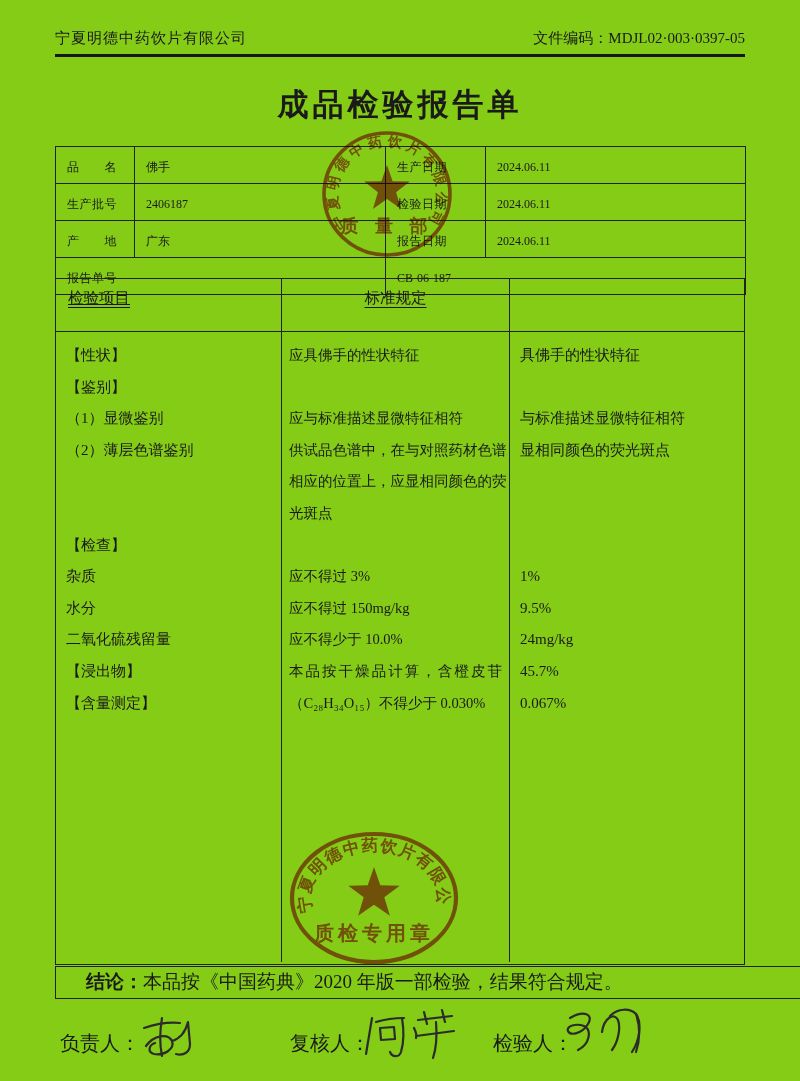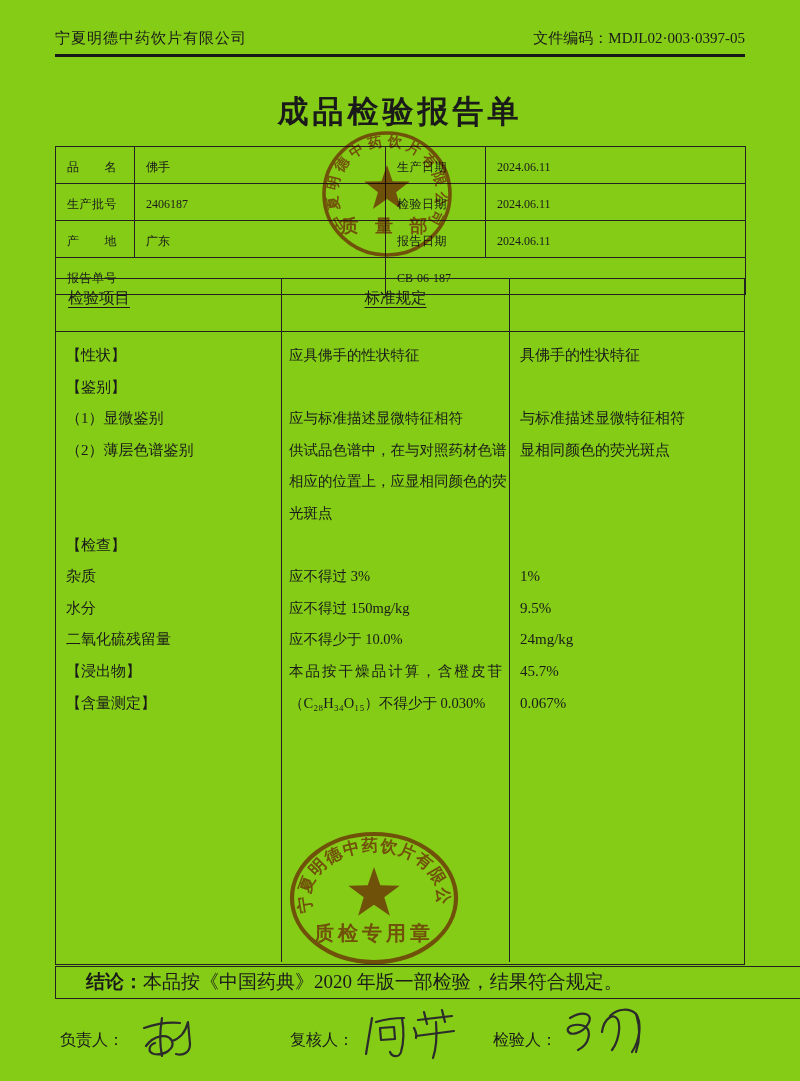--- a/index.html
+++ b/index.html
@@ -6,54 +6,54 @@
   .page{position:relative;width:800px;height:1081px;background:#84cc16;overflow:hidden;
         font-family:"Liberation Serif","DejaVu Serif",serif;color:#1a1a1a;}
 
   
   .hdr-company{position:absolute;left:55px;top:29px;font-size:15px;letter-spacing:1px;}
   .hdr-code{position:absolute;right:55px;top:29px;font-size:15px;}
   .hdr-rule{position:absolute;left:55px;right:55px;top:54px;height:2.5px;background:#181818;}
 
   
   .title{position:absolute;left:0;right:0;top:84px;text-align:center;
-         font-size:31px;font-weight:bold;letter-spacing:4px;margin-top:7px;}
+         font-size:31px;font-weight:bold;letter-spacing:4px;}
 
   
   table.info{position:absolute;left:55px;top:146px;width:690px;border-collapse:collapse;table-layout:fixed;}
   table.info td{border:1.6px solid #222;height:32px;font-size:12px;padding:4px 0 0 11px;
                 vertical-align:middle;overflow:hidden;white-space:nowrap;}
   table.info td.lab{letter-spacing:0.5px;}
 
   
   .results{position:absolute;left:55px;top:278px;width:690px;height:687px;
            border:1.8px solid #222;box-sizing:border-box;}
   .res-header{display:grid;grid-template-columns:226px 228px 1fr;height:53px;
               border-bottom:1.6px solid #222;box-sizing:border-box;}
   .res-header .hc{padding-top:9px;font-size:15.5px;box-sizing:border-box;}
   .res-header .hc u{text-decoration:underline;text-underline-offset:4px;}
-  .res-header .c1{padding-left:12px;border-right:1.6px solid #222;}
+  .res-header .c1{padding-left:12px;border-right:1.6px solid #222;text-decoration:underline;}
   .res-header .c2{text-align:center;border-right:1.6px solid #222;}
   .res-header .c3{text-align:center;}
   .res-body{display:grid;grid-template-columns:226px 228px 1fr;height:630px;box-sizing:border-box;}
   .res-col{box-sizing:border-box;padding-top:8px;}
   .res-col.b{border-right:1.6px solid #222;}
   .rline{height:31.6px;line-height:31.6px;font-size:15px;padding:0 8px 0 10px;white-space:nowrap;}
   #col-std .rline{font-size:14.5px;padding:0 7px 0 7px;}
   #col-std .rline.just{text-align:justify;text-align-last:justify;}
 
   
   .conclusion{position:absolute;left:55px;top:966px;width:754px;height:33px;
               border:1.8px solid #222;box-sizing:border-box;line-height:29px;
               font-size:19px;padding-left:30px;white-space:nowrap;}
   .conclusion .lab{font-weight:bold;}
 
   
   .signs{position:absolute;left:0;top:1008px;width:800px;height:73px;}
-  .sig-label{position:absolute;font-size:16px;top:22px;}
+  .sig-label{position:absolute;font-size:20px;top:22px;}
   svg.sig{position:absolute;}
   svg.sig path{fill:none;stroke:#2b2b2b;stroke-width:2.2;stroke-linecap:round;stroke-linejoin:round;}
 
   
   svg.stamp{position:absolute;mix-blend-mode:multiply;opacity:0.85;}
   .stamp .ring{fill:none;stroke:#d24a41;}
   .stamp .star{fill:#d24a41;stroke:none;}
   .stamp text{fill:#d24a41;font-family:"Liberation Serif","DejaVu Serif",serif;font-weight:bold;}
 </style>
 </head>

